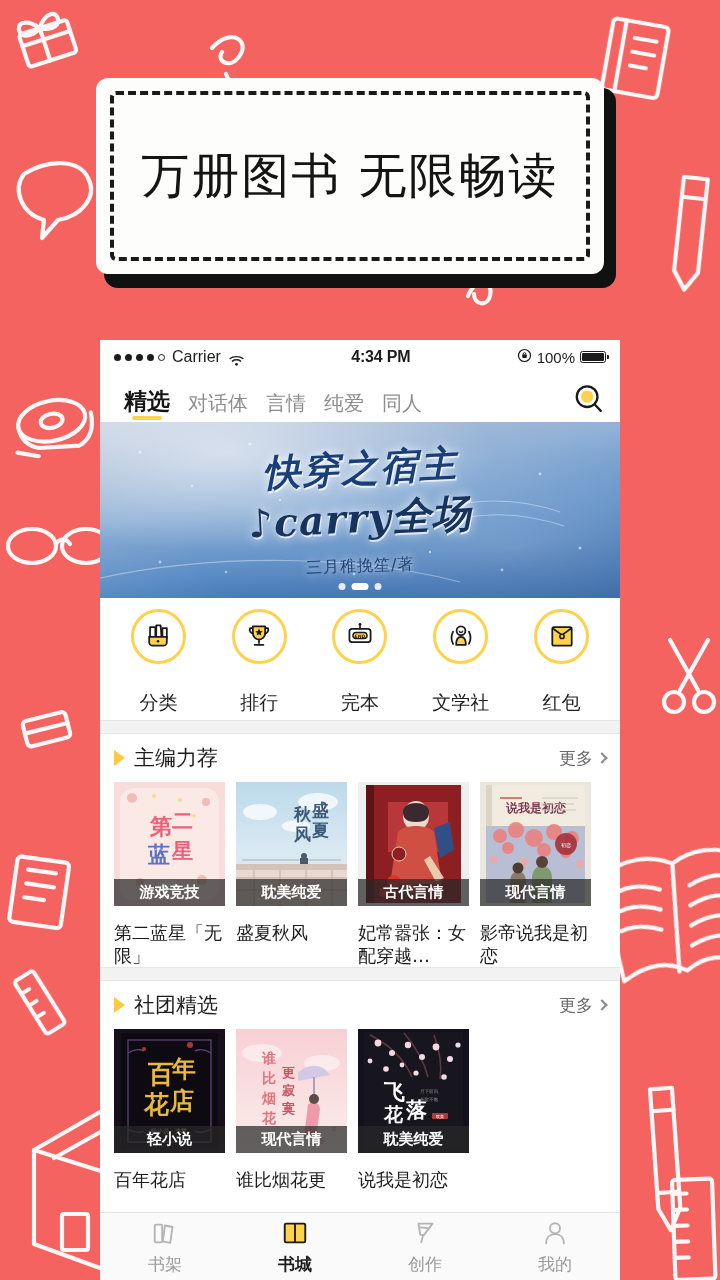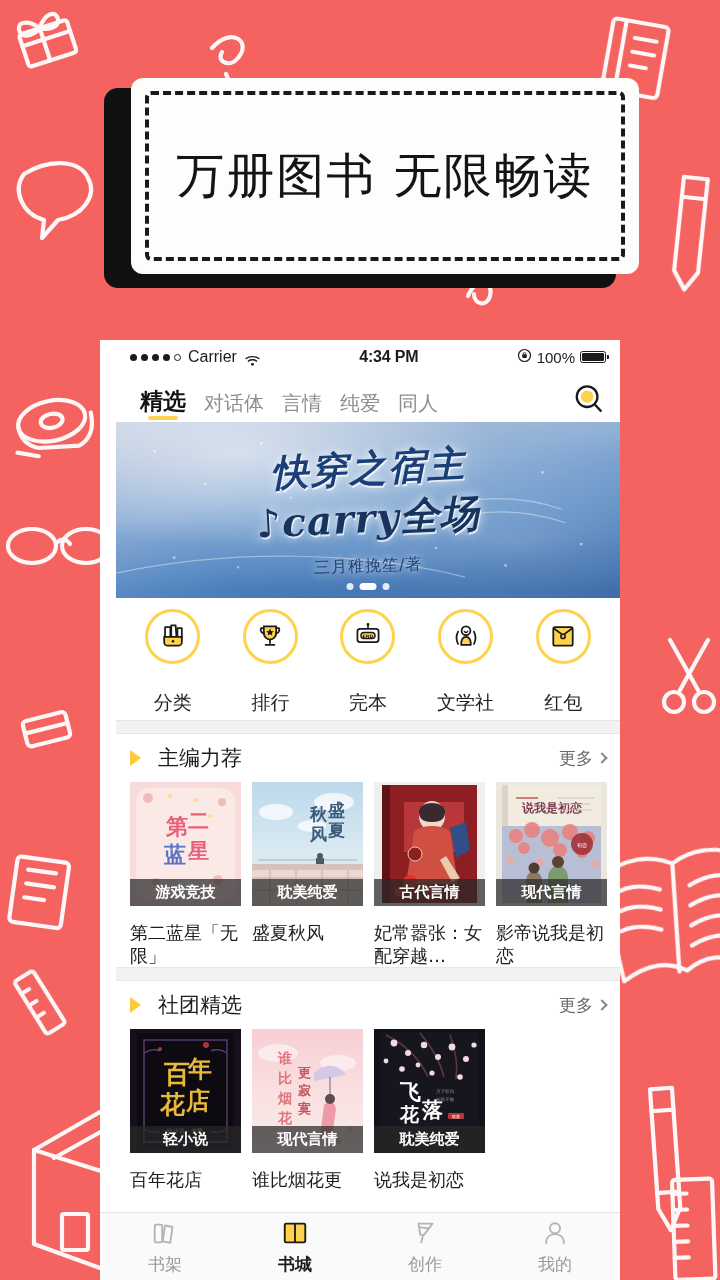--- a/index.html
+++ b/index.html
@@ -18,38 +18,38 @@
   .promo-wrap {
     position: absolute; left: 96px; top: 78px; width: 520px; height: 214px; z-index: 3;
   }
   .promo-shadow {
     position: absolute; left: 8px; top: 10px; width: 512px; height: 200px;
     background: #111; border-radius: 14px;
   }
   .promo-card {
     position: absolute; left: 0; top: 0; width: 508px; height: 196px;
     background: #fdfdfb; border-radius: 12px;
-    display: flex; align-items: center; justify-content: center; margin-left: 35px;
+    display: flex; align-items: center; justify-content: center;
   }
   .promo-dash {
     position: absolute; left: 14px; top: 13px; right: 14px; bottom: 13px;
     border: 4px dashed #1a1a1a; border-radius: 6px;
   }
   .promo-text {
     position: relative; z-index: 2;
     font-size: 48px; color: #141414; letter-spacing: 2px;
     font-family: "DejaVu Sans", "Liberation Sans", sans-serif;
     white-space: nowrap;
   }
 
   
   .phone {
     position: absolute; left: 100px; top: 340px; width: 520px; height: 940px;
     background: #ffffff; z-index: 5; overflow: hidden;
-    display: flex; flex-direction: column; padding-left: 16px;
+    display: flex; flex-direction: column;
   }
 
   
   .statusbar {
     height: 34px; flex: 0 0 34px; display: flex; align-items: center;
     padding: 0 14px; font-size: 17px; color: #1c1c1c;
     font-family: "Liberation Sans", sans-serif;
   }
   .sb-left { display: flex; align-items: center; gap: 7px; }
   .dots { display: flex; gap: 4px; align-items: center; }
@@ -137,21 +137,21 @@
     width: 55px; height: 55px; border-radius: 50%; border: 3px solid #FFD24D;
     display: flex; align-items: center; justify-content: center; background: #fff;
   }
   .qa-label { font-size: 19px; color: #1f1f1f; font-family: "DejaVu Sans", sans-serif; }
 
   .gap { flex: 0 0 14px; background: #f2f2f2; border-top: 1px solid #e6e6e6; border-bottom: 1px solid #e6e6e6; }
 
   
   .section { background: #fff; padding: 0 14px; }
   .sec-head {
-    height: 48px; display: flex; align-items: center; gap: 17px;
+    height: 48px; display: flex; align-items: center; gap: 9px;
   }
   .sec-arrow { width: 0; height: 0; border-left: 11px solid #FFC93C; border-top: 8px solid transparent; border-bottom: 8px solid transparent; }
   .sec-title { font-size: 21px; color: #1c1c1c; font-family: "DejaVu Sans", sans-serif; flex: 1; }
   .sec-more { font-size: 17px; color: #6a6a6a; display: flex; align-items: center; gap: 5px; font-family: "DejaVu Sans", sans-serif; }
   .chev { width: 8px; height: 8px; border-right: 2px solid #8a8a8a; border-top: 2px solid #8a8a8a; transform: rotate(45deg); }
 
   .book-row { display: flex; gap: 11px; }
   .book { width: 111px; }
   .cover {
     width: 111px; height: 124px; position: relative; overflow: hidden; background: #ddd;

